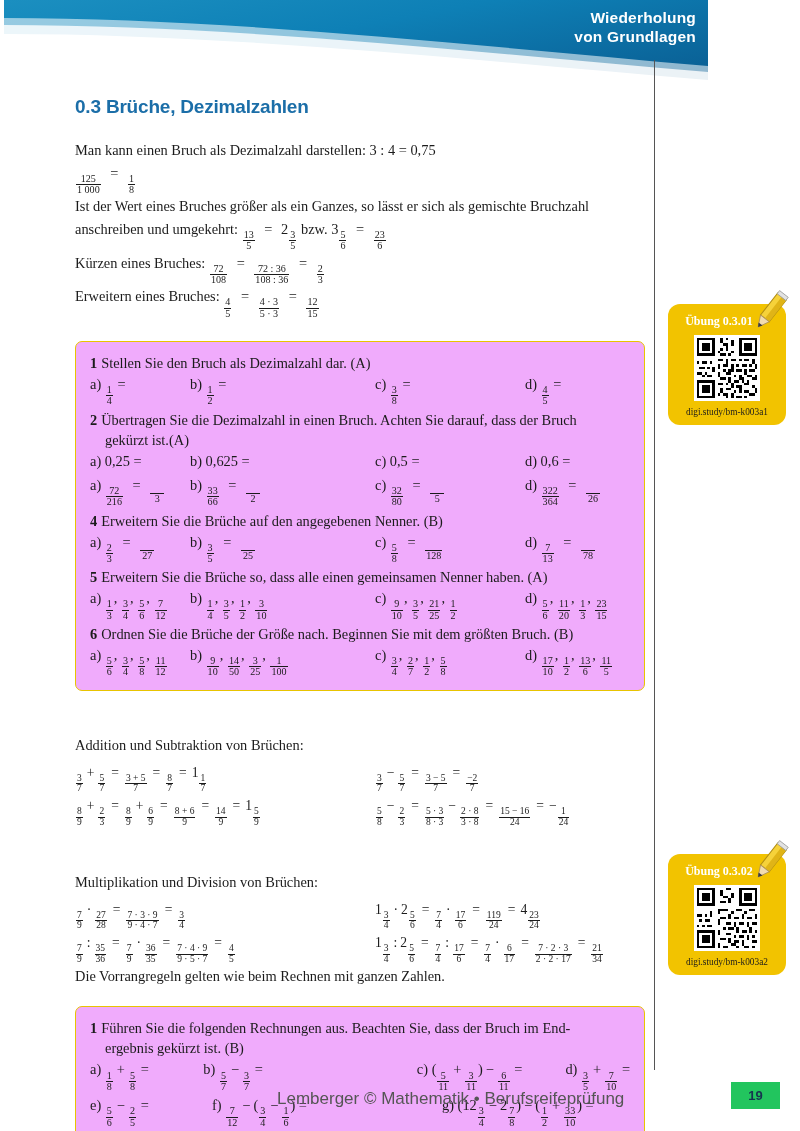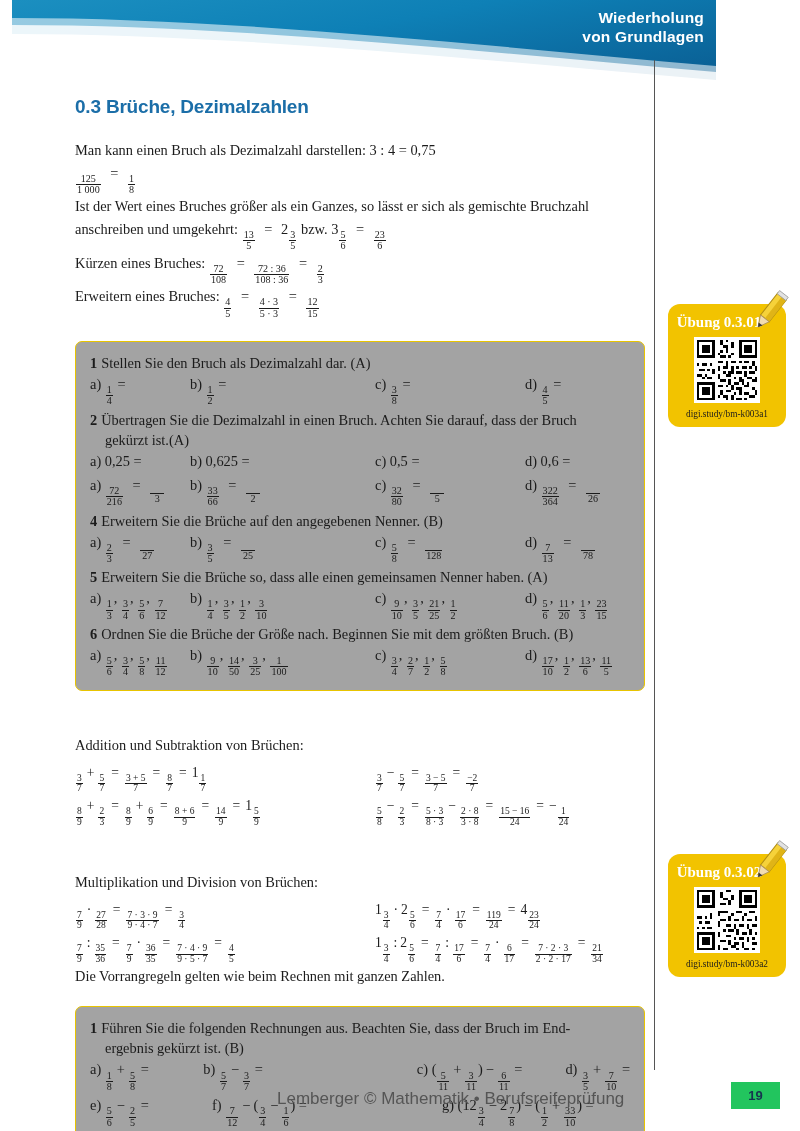--- a/index.html
+++ b/index.html
@@ -5,21 +5,21 @@
   html,body{margin:0;padding:0;}
   body{
     width:800px;height:1131px;position:relative;overflow:hidden;
     background:#ffffff;
     font-family:"Liberation Serif", serif;
     color:#1b1b1b;
   }
   .page{position:absolute;inset:0;}
 
   
-  .banner{position:absolute;top:0;left:12px;width:704px;height:92px;overflow:hidden;}
+  .banner{position:absolute;top:0;left:4px;width:704px;height:92px;overflow:hidden;}
   .banner svg{display:block;}
   .banner-title{
     position:absolute;top:8px;right:12px;width:240px;text-align:right;
     font-family:"Liberation Sans", sans-serif;font-weight:bold;
     font-size:15.5px;line-height:19px;color:#ffffff;letter-spacing:.2px;
   }
 
   
   .vrule{position:absolute;left:654px;top:60px;width:1px;height:1010px;background:#555;}
 
@@ -38,21 +38,21 @@
   .fr{display:inline-flex;flex-direction:column;vertical-align:-0.42em;
       text-align:center;line-height:1.02;margin:0 1px;font-size:.70em;}
   .fr .num{border-bottom:1px solid #1b1b1b;padding:0 1px;}
   .fr .den{padding:0 1px;}
   .mixed{white-space:nowrap;}
   .eq{margin:0 5px;}
   .op{margin:0 3px;}
 
   
   .exbox{
-    border:1.6px solid #e8c400;border-radius:7px;background:#a3a3a3;
+    border:1.6px solid #e8c400;border-radius:7px;background:#f0abfc;
     padding:11px 14px 12px 14px;
   }
   .ex-head{font-size:14.4px;line-height:20px;margin:0 0 1px 0;}
   .ex-head .n{font-weight:bold;margin-right:4px;}
   .ex-head .cont{display:block;padding-left:15px;}
   .items{display:flex;font-size:14.4px;line-height:21px;margin:1px 0 3px 0;}
   .items .it{white-space:nowrap;}
   .w1{width:100px;}
   .w2{width:185px;}
   .w3{width:150px;}
@@ -67,21 +67,21 @@
   .wsec{margin-top:20px;}
   .wsec .cap{font-size:14.4px;line-height:21px;margin-bottom:5px;margin-top:44px;}
   .wrow{display:flex;font-size:13.6px;line-height:24px;}
   .wrow .c1{width:300px;white-space:nowrap;}
   .wrow .c2{white-space:nowrap;}
   .note{font-size:14.4px;line-height:21px;margin-top:2px;}
 
   
   .qr-card{position:absolute;width:118px;border-radius:12px;background:#f2c300;
            padding:8px 0 8px 0;text-align:center;}
-  .qr-title{font-family:"Liberation Serif",serif;font-weight:bold;font-size:15px;
+  .qr-title{font-family:"Liberation Serif",serif;font-weight:bold;font-size:12px;
             color:#ffffff;margin:2px 16px 6px 0;}
   .qr-url{font-family:"Liberation Serif",serif;font-size:9.3px;color:#1b1b1b;margin-top:6px;}
   .qr-img{width:66px;height:66px;margin:0 auto;display:block;background:#fff;}
   .pencil{position:absolute;right:-6px;top:-16px;width:44px;height:46px;}
 
   
   .footer{position:absolute;left:277px;top:1089px;
           font-family:Liberation Sans, sans-serif;font-size:17px;color:#555;}
   .pagenum{position:absolute;left:731px;top:1082px;width:49px;height:27px;background:#22c55e;
            font-family:"Liberation Sans",sans-serif;font-weight:bold;font-size:13px;

